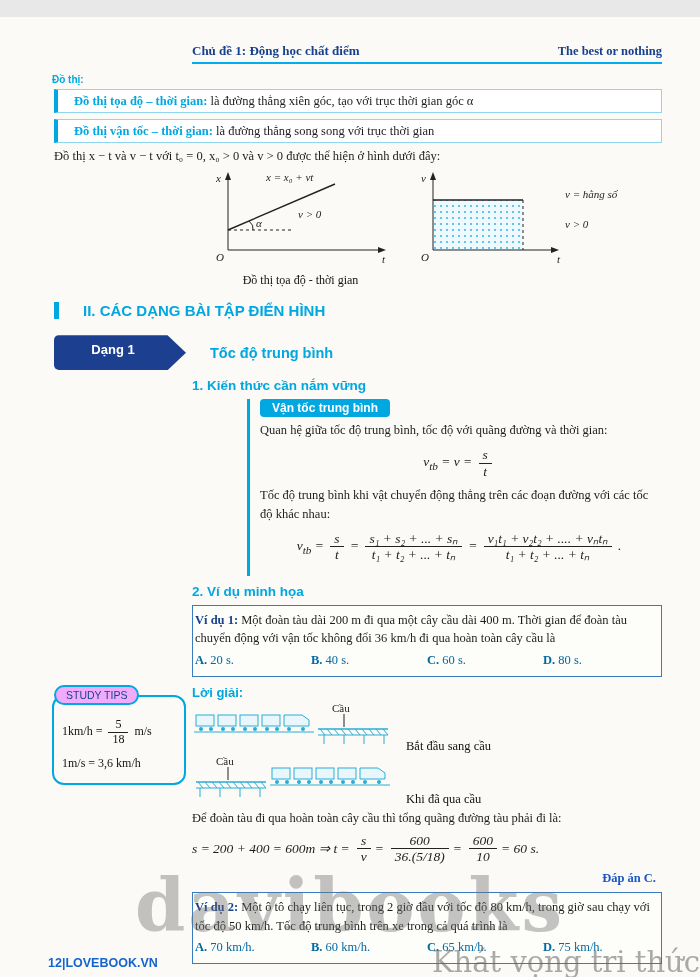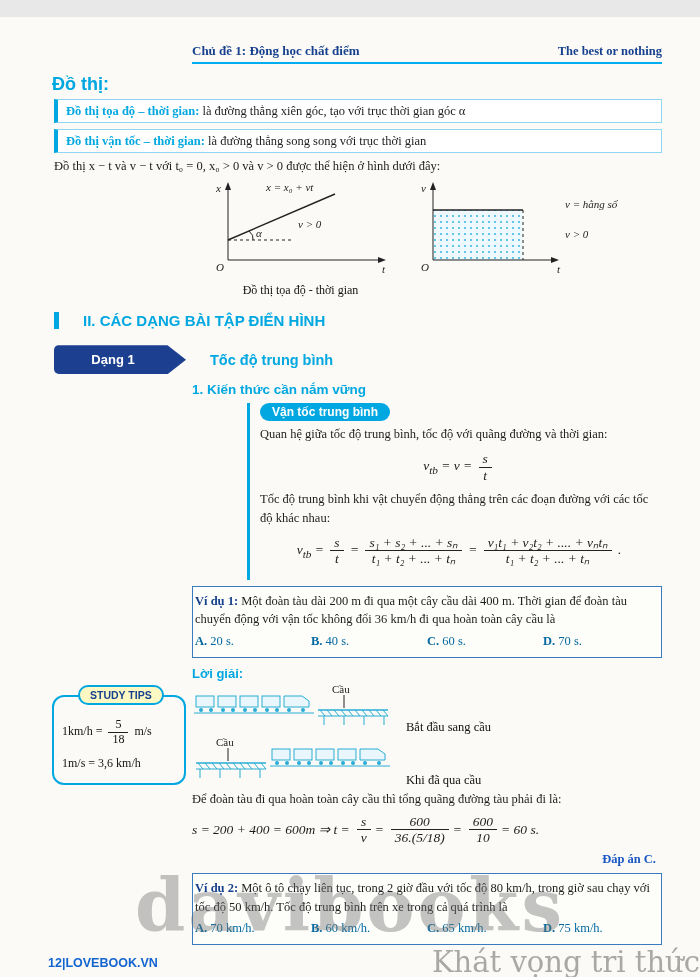--- a/index.html
+++ b/index.html
@@ -10,50 +10,50 @@
     font-size:12.5px; color:#1d1d1d; margin:17px auto;
   }
   .content { padding:26px 38px 0 52px; position:relative; }
 
   
   .header { display:flex; justify-content:space-between; align-items:flex-end;
     margin-left:140px; border-bottom:2px solid #00aeef; padding-bottom:3px; }
   .header .title { color:#17418e; font-weight:bold; font-size:13px; }
   .header .motto { color:#17418e; font-weight:bold; font-size:12.5px; }
 
-  .cyan-label { color:#00a7e0; font-weight:bold; font-family:"Liberation Sans", sans-serif; font-size:18px; margin-top:10px; }
-
-  .def-box { border:1px solid #8fd6f0; border-left:4px solid #00a7e0; padding:2px 8px; margin:4px 0 6px 2px; line-height:1.45; background:#fff; }
+  .cyan-label { color:#00a7e0; font-weight:bold; font-family:"Liberation Sans", sans-serif; font-size:10px; margin-top:10px; }
+
+  .def-box { border:1px solid #8fd6f0; border-left:4px solid #00a7e0; padding:2px 16px; margin:4px 0 6px 2px; line-height:1.45; background:#fff; }
   .def-lead { color:#00a7e0; font-weight:bold; }
 
   .intro { margin:6px 0 2px 2px; }
 
   .figure-row { display:flex; margin-left:146px; margin-top:4px; }
   .figure { text-align:center; }
   .caption { margin-top:1px; font-size:12px; color:#111; }
   .svt { font-family:"Liberation Serif", serif; font-size:11px; fill:#222; }
   .it  { font-style:italic; }
 
   .section-heading { margin:14px 0 0 2px; border-left:5px solid #00a7e0; padding-left:24px;
     color:#00a7e0; font-weight:bold; font-family:"Liberation Sans", sans-serif; font-size:15px; }
 
   .dang-row { display:flex; align-items:center; margin:16px 0 8px 2px; }
   .dang-box { background:#1c3f8f; color:#fff; font-family:"Liberation Sans", sans-serif;
-    font-weight:bold; font-size:13px; width:132px; padding:7px 14px 7px 0; text-align:center;
+    font-weight:bold; font-size:13px; width:132px; padding:7px 14px 13px 0; text-align:center;
     border-radius:5px; clip-path:polygon(0 0, 86% 0, 100% 50%, 86% 100%, 0 100%); }
   .dang-title { color:#00a7e0; font-weight:bold; font-family:"Liberation Sans", sans-serif;
     font-size:14.5px; margin-left:24px; }
 
   .main { margin-left:140px; }
   .sub-heading { color:#00a7e0; font-weight:bold; font-family:"Liberation Sans", sans-serif;
     font-size:13.5px; margin:8px 0 6px; }
 
   .knowledge { margin-left:55px; border-left:3px solid #00a7e0; padding:0 4px 6px 10px; }
   .k-tag { display:inline-block; background:#00a7e0; color:#fff; font-family:"Liberation Sans", sans-serif;
-    font-weight:bold; font-size:12px; padding:2px 12px; border-radius:9px; margin-bottom:4px; }
+    font-weight:bold; font-size:12px; padding:2px 12px; border-radius:4px; margin-bottom:4px; }
   .k-text { line-height:1.5; }
 
   .formula { text-align:center; font-style:italic; margin:7px 0; font-size:13.5px; }
   .frac { display:inline-block; vertical-align:middle; text-align:center; line-height:1.15; margin:0 3px; }
   .frac .fnum { display:block; border-bottom:1px solid #222; padding:0 4px; }
   .frac .fden { display:block; padding:0 4px; }
 
   .example-box { border:1.5px solid #3a7bbf; padding:5px 2px 6px; margin-top:6px; line-height:1.5; background:#fdfdfa; }
   .ex-label { color:#17418e; font-weight:bold; }
   .answers { display:flex; margin-top:3px; }
@@ -66,23 +66,23 @@
   .train-row { display:flex; align-items:flex-end; margin:1px 0; }
   .train-note { margin-left:14px; font-size:12.5px; color:#111; }
 
   .solution-text { margin-top:4px; }
   .solution-formula { display:flex; align-items:center; margin:7px 0 2px; font-style:italic; font-size:13.5px; flex-wrap:nowrap; }
   .solution-formula > span { margin-right:4px; }
   .dap-an { text-align:right; color:#1a56c4; font-weight:bold; margin:6px 6px 0 0; }
 
   .study-tips { position:absolute; left:52px; top:678px; width:134px;
     border:2px solid #00a7e0; border-radius:12px; padding:12px 8px 8px; }
-  .st-header { position:absolute; top:-12px; left:24px; background:#fef9c3;
+  .st-header { position:absolute; top:-12px; left:0; background:#f0abfc;
     border:2px solid #00a7e0; border-radius:11px; color:#17418e;
-    font-family:"Liberation Sans", sans-serif; font-weight:bold; font-size:10.5px; padding:2px 10px; white-space:nowrap; }
+    font-family:"Liberation Sans", sans-serif; font-weight:normal; font-size:10.5px; padding:2px 10px; white-space:nowrap; }
   .st-line { font-size:12px; margin:9px 0 4px; color:#111; }
 
   .watermark { position:absolute; left:0; right:0; top:846px; text-align:center; z-index:6;
     font-family:"DejaVu Serif", serif; font-weight:bold; font-size:72px; letter-spacing:3px;
     color:rgba(115,115,115,0.42); pointer-events:none; }
   .slogan { position:absolute; left:0; right:0; top:928px; text-align:right; z-index:6;
     font-family:"DejaVu Serif", serif; font-size:29px; color:rgba(100,100,100,0.55); pointer-events:none; }
   .page-number { position:absolute; left:48px; bottom:24px; color:#1464d0;
     font-family:"Liberation Sans", sans-serif; font-weight:bold; font-size:12.5px; z-index:7; }
 </style>
@@ -175,28 +175,29 @@
           <span>=</span>
           <span class="frac"><span class="fnum">s</span><span class="fden">t</span></span>
           <span>=</span>
           <span class="frac"><span class="fnum">s₁ + s₂ + ... + sₙ</span><span class="fden">t₁ + t₂ + ... + tₙ</span></span>
           <span>=</span>
           <span class="frac"><span class="fnum">v₁t₁ + v₂t₂ + .... + vₙtₙ</span><span class="fden">t₁ + t₂ + ... + tₙ</span></span>
           <span>.</span>
         </div>
       </div>
 
+      <div class="sub-heading">2. Ví dụ minh họa</div>
 
       <div class="example-box">
         <span class="ex-label">Ví dụ 1:</span><span> Một đoàn tàu dài 200 m đi qua một cây cầu dài 400 m. Thời gian để đoàn tàu chuyển động với vận tốc không đổi 36 km/h đi qua hoàn toàn cây cầu là</span>
         <div class="answers">
           <span class="answer"><span class="letter">A.</span><span> 20 s.</span></span>
           <span class="answer"><span class="letter">B.</span><span> 40 s.</span></span>
           <span class="answer"><span class="letter">C.</span><span> 60 s.</span></span>
-          <span class="answer"><span class="letter">D.</span><span> 70 s.</span></span>
+          <span class="answer"><span class="letter">D.</span><span> 80 s.</span></span>
         </div>
       </div>
 
       <div class="loi-giai">Lời giải:</div>
 
       <div class="train-row">
         <svg width="200" height="52">
           <g stroke="#29add6" fill="#e9f7fc">
             <rect x="4" y="13" width="18" height="11"></rect>
             <rect x="26" y="13" width="18" height="11"></rect>

